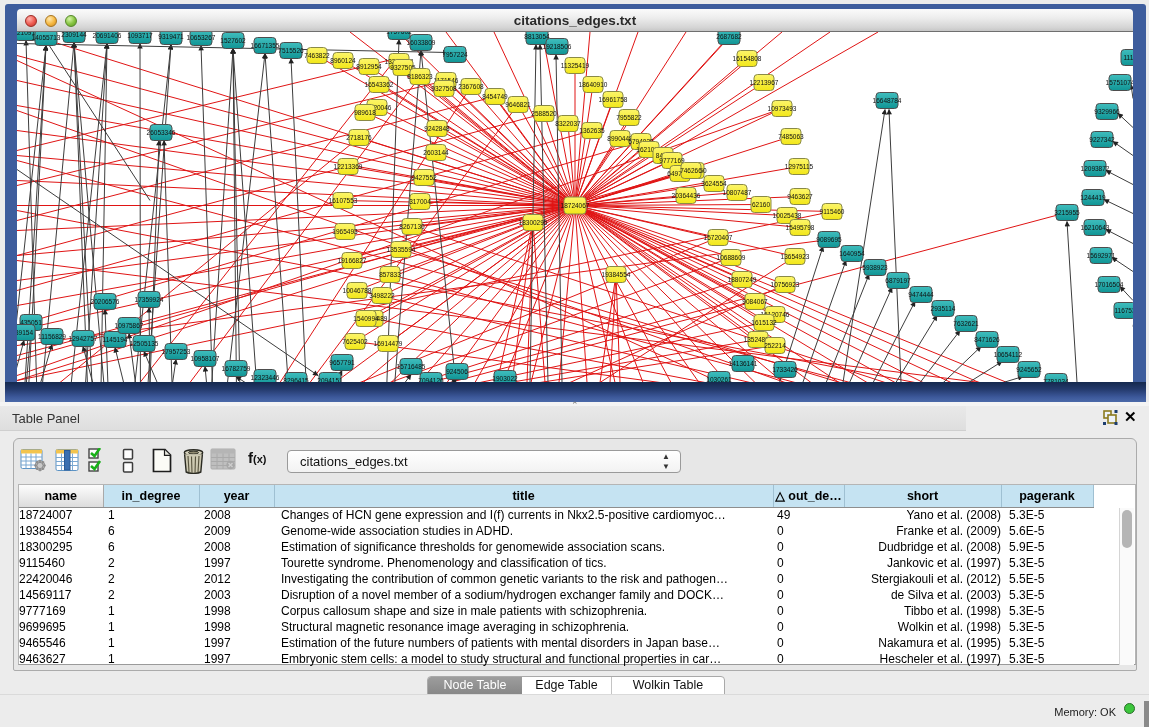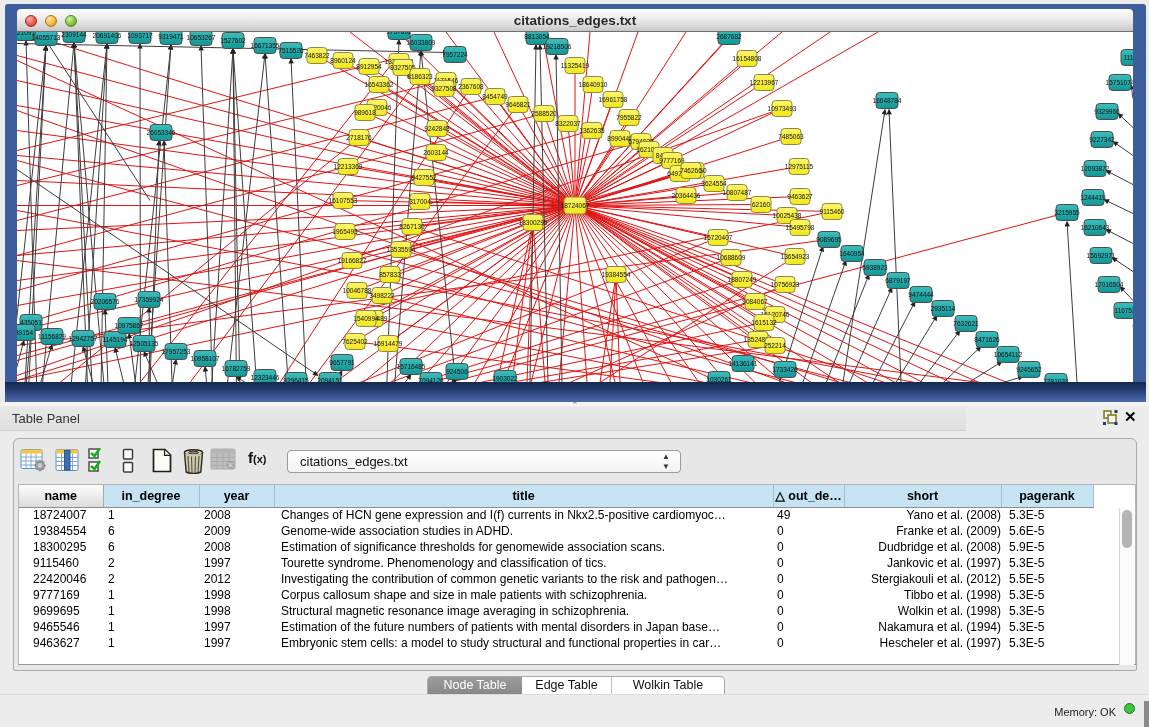--- a/index.html
+++ b/index.html
@@ -20,21 +20,21 @@
 #panelbox{position:absolute;left:13px;top:438px;width:1124px;height:233px;background:#e7e7e7;border:1px solid #ababab;border-radius:6px 6px 2px 2px}
 .ticon{position:absolute;top:448px}
 #dropdown{position:absolute;left:287px;top:450px;width:394px;height:23px;background:linear-gradient(#ffffff,#f2f2f2);border:1px solid #9a9a9a;border-radius:4px;font-size:13px;color:#111;line-height:21px;padding-left:12px}
 #dropdown .st{position:absolute;right:10px;top:1px;font-size:8px;color:#333;line-height:10px;text-align:center}
 #tablewrap{position:absolute;left:18px;top:484px;width:1118px;height:181px;background:#fff;border:1px solid #b5b5b5;border-bottom:1px solid #9a9a9a}
 table{border-collapse:collapse;table-layout:fixed;width:1074px;font-size:12px;color:#000}
 th{height:22px;background:#c5e3f2;border-right:1px solid #9fc0d2;border-bottom:1px solid #8e8e8e;font-weight:700;font-size:12.5px;overflow:hidden;white-space:nowrap}
 th.c1{background:linear-gradient(#fdfdfd,#dcdcdc);border-right:1px solid #a9a9a9}
 td{height:16px;overflow:hidden;white-space:nowrap;padding:0}
 .c1{width:84px}.c2{width:96px}.c3{width:75px}.c4{width:499px}.c5{width:71px}.c6{width:157px}.c7{width:92px}
-td.c1{padding-left:14px}td.c2{padding-left:5px}td.c3{padding-left:5px}td.c4{padding-left:7px}td.c5{padding-left:4px}td.c6{text-align:right}td.c7{padding-left:8px}
+td.c1{padding-left:0}td.c2{padding-left:5px}td.c3{padding-left:5px}td.c4{padding-left:7px}td.c5{padding-left:4px}td.c6{text-align:right}td.c7{padding-left:8px}
 #vscroll{position:absolute;right:1px;top:23px;width:15px;height:157px;background:#fafafa;border-left:1px solid #d5d5d5}
 #vthumb{position:absolute;left:2px;top:2px;width:10px;height:38px;background:#b5b5b5;border-radius:5px}
 #tabbar{position:absolute;left:427px;top:676px;width:298px;height:34px;background:#fff;border:1px solid #a9a9a9;border-radius:4px;display:flex;font-size:12.5px;overflow:hidden}
 #tabbar div{line-height:17px;text-align:center}
 #tab1{width:94px;background:linear-gradient(#9d9d9d,#747474);color:#fff}
 #tab2{width:90px;border-right:1px solid #c4c4c4;color:#111}
 #tab3{width:112px;color:#111}
 #status{position:absolute;left:0;top:694px;width:1149px;height:33px;background:#ececec;border-top:1px solid #dadada}
 #mem{position:absolute;right:33px;top:11px;font-size:11px;color:#222}
 #memdot{position:absolute;right:14px;top:8px;width:11px;height:11px;border-radius:50%;background:#3cc63c;border:1.5px solid #2a6e2a}
@@ -728,20 +728,29 @@
         <tr>
           <td class="c1">22420046</td>
           <td class="c2">2</td>
           <td class="c3">2012</td>
           <td class="c4">Investigating the contribution of common genetic variants to the risk and pathogen…</td>
           <td class="c5">0</td>
           <td class="c6">Stergiakouli et al. (2012)</td>
           <td class="c7">5.5E‑5</td>
         </tr>
         <tr>
+          <td class="c1">14569117</td>
+          <td class="c2">2</td>
+          <td class="c3">2003</td>
+          <td class="c4">Disruption of a novel member of a sodium/hydrogen exchanger family and DOCK…</td>
+          <td class="c5">0</td>
+          <td class="c6">de Silva et al. (2003)</td>
+          <td class="c7">5.3E‑5</td>
+        </tr>
+        <tr>
           <td class="c1">9777169</td>
           <td class="c2">1</td>
           <td class="c3">1998</td>
           <td class="c4">Corpus callosum shape and size in male patients with schizophrenia.</td>
           <td class="c5">0</td>
           <td class="c6">Tibbo et al. (1998)</td>
           <td class="c7">5.3E‑5</td>
         </tr>
         <tr>
           <td class="c1">9699695</td>
@@ -751,21 +760,21 @@
           <td class="c5">0</td>
           <td class="c6">Wolkin et al. (1998)</td>
           <td class="c7">5.3E‑5</td>
         </tr>
         <tr>
           <td class="c1">9465546</td>
           <td class="c2">1</td>
           <td class="c3">1997</td>
           <td class="c4">Estimation of the future numbers of patients with mental disorders in Japan base…</td>
           <td class="c5">0</td>
-          <td class="c6">Nakamura et al. (1994)</td>
+          <td class="c6">Nakamura et al. (1995)</td>
           <td class="c7">5.3E‑5</td>
         </tr>
         <tr>
           <td class="c1">9463627</td>
           <td class="c2">1</td>
           <td class="c3">1997</td>
           <td class="c4">Embryonic stem cells: a model to study structural and functional properties in car…</td>
           <td class="c5">0</td>
           <td class="c6">Hescheler et al. (1997)</td>
           <td class="c7">5.3E‑5</td>

